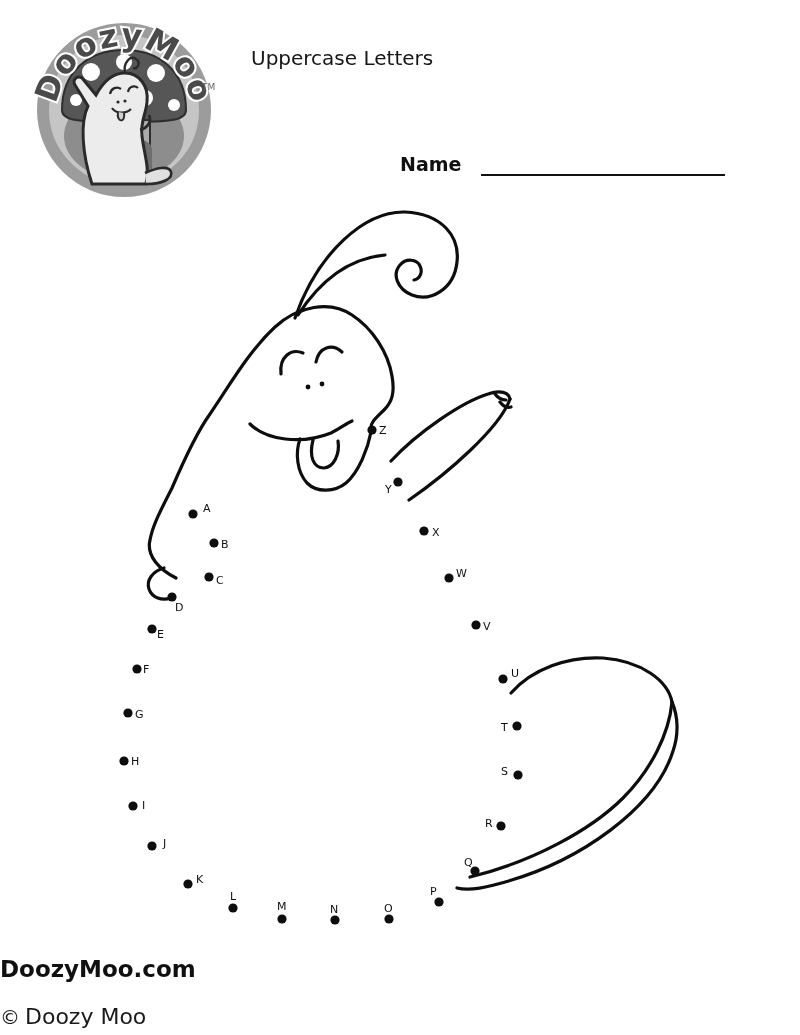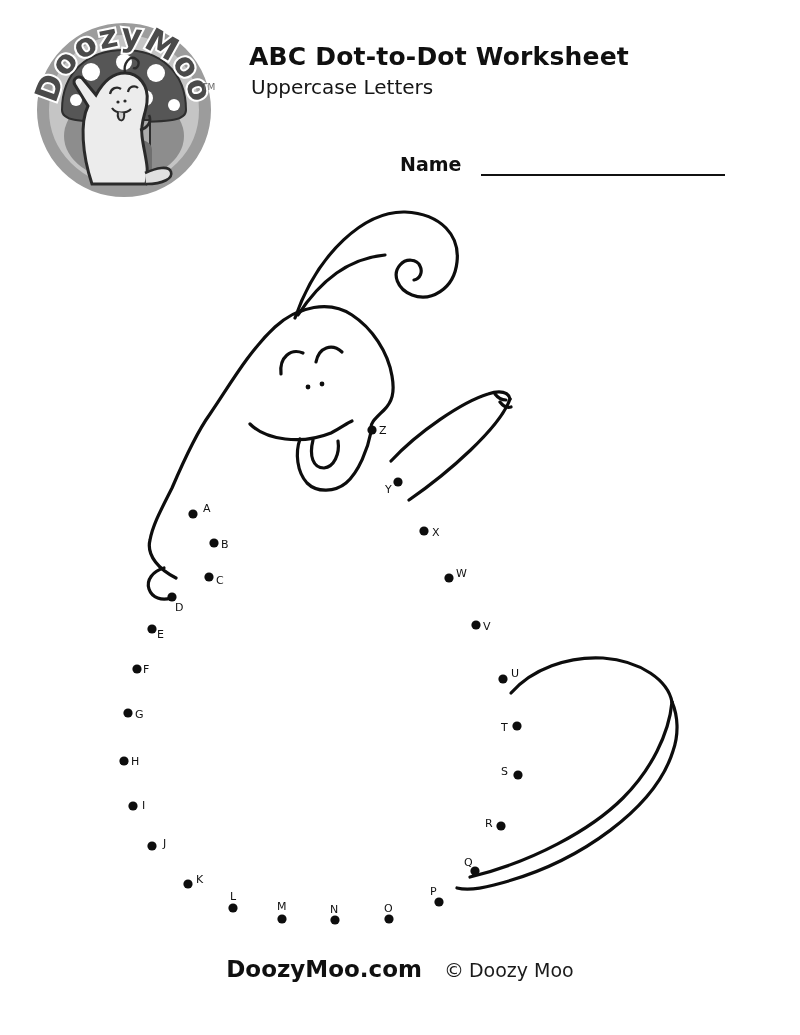--- a/index.html
+++ b/index.html
@@ -14,25 +14,25 @@
   .name-row{position:absolute;left:400px;top:144px;display:flex;align-items:flex-end;gap:20px;}
   .name-row .name-label{font-size:19px;font-weight:700;color:#101010;line-height:1.2;}
   .name-row .name-line{width:244px;height:30px;border-bottom:2px solid #111;}
 
   .puzzle-svg{position:absolute;left:0;top:0;}
   .art{fill:none;stroke:#0d0d0d;stroke-width:3.2;stroke-linecap:round;stroke-linejoin:round;}
   .art-fill{fill:#0d0d0d;stroke:none;}
   .dot{fill:#0d0d0d;}
   .dot-label{font-family:"DejaVu Sans",sans-serif;font-size:11px;fill:#111;}
 
-  .footer{position:absolute;left:0;top:956px;width:800px;display:flex;justify-content:center;align-items:flex-end;gap:22px;}
+  .footer{position:absolute;left:0;top:956px;width:800px;display:flex;justify-content:center;align-items:flex-start;gap:22px;flex-direction:column;}
   .footer .site{font-size:23px;font-weight:700;color:#101010;}
   .footer .copyright{display:flex;align-items:baseline;gap:5px;color:#1a1a1a;}
   .footer .copyright .c-sym{font-size:20px;}
-  .footer .copyright .c-owner{font-size:19px;}
+  .footer .copyright .c-owner{font-size:22px;}
 
   .brand-arc-text{font-family:"DejaVu Sans",sans-serif;font-weight:700;font-size:32px;
     fill:#4a4a4a;stroke:#ffffff;stroke-width:4px;paint-order:stroke;letter-spacing:1px;}
   .logo-tm{font-size:9px;fill:#6a6a6a;font-family:"DejaVu Sans",sans-serif;}
 </style>
 </head>
 <body>
 
 <div class="logo-wrap">
   <svg width="192" height="192" viewBox="0 0 192 192">
@@ -67,21 +67,20 @@
     </g>
     <path id="brandArc" d="M28,104 A 68 68 0 1 1 164,104" fill="none"></path>
     <text class="brand-arc-text">
       <textPath href="#brandArc" startOffset="50%" text-anchor="middle">DoozyMoo</textPath>
     </text>
     <text x="174" y="80" class="logo-tm">TM</text>
   </svg>
 </div>
 
 <div class="title-block">
-  <h1>ABC Dot-to-Dot Worksheet</h1>
   <h2>Uppercase Letters</h2>
 </div>
 
 <div class="name-row">
   <span class="name-label">Name</span>
   <div class="name-line"></div>
 </div>
 
 <svg class="puzzle-svg" width="800" height="1035" viewBox="0 0 800 1035">
   <g>

